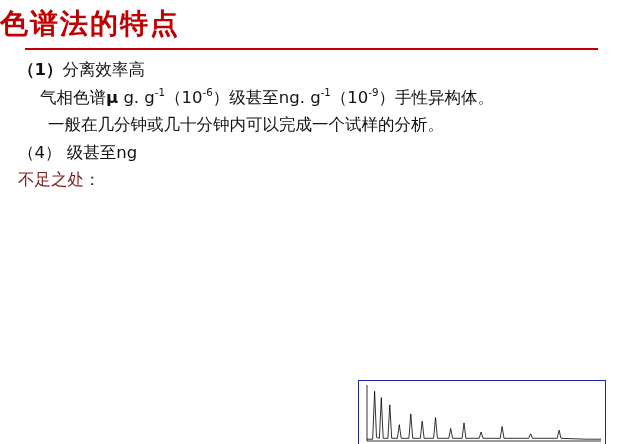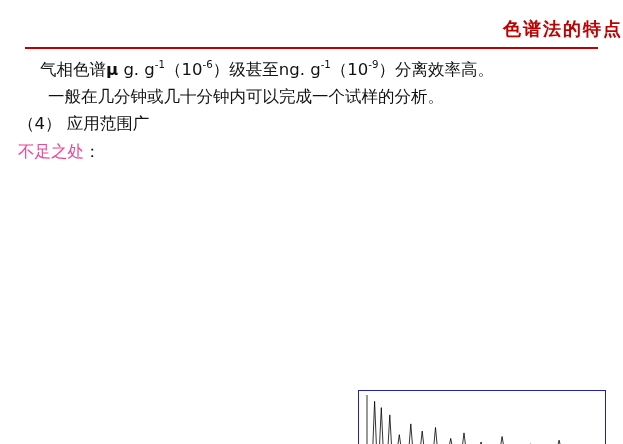--- a/index.html
+++ b/index.html
@@ -14,26 +14,26 @@
     overflow: hidden;
     position: relative;
   }
   .slide {
     position: relative;
     width: 623px;
     height: 444px;
     box-sizing: border-box;
   }
   .title {
-    text-align: right;
+    text-align: left;
     color: #c00000;
     font-weight: bold;
-    font-size: 18px;
+    font-size: 28px;
     letter-spacing: 2px;
-    margin: 19px 0 0 0;
+    margin: 9px 0 0 0;
     line-height: 1.1;
   }
   .title-rule {
     width: 92%;
     margin: 8px auto 0 auto;
     border: none;
     border-top: 2px solid #c00000;
     height: 0;
   }
   .body {
@@ -53,21 +53,21 @@
   .lvl2 {
     margin-left: 30px;
   }
   .lvl2b {
     margin-left: 22px;
   }
   .num-bold {
     font-weight: bold;
   }
   .green-label {
-    color: #ec4899;
+    color: #7f1d1d;
   }
   sup {
     font-size: 0.62em;
     vertical-align: super;
   }
   .chart-box {
     position: absolute;
     left: 358px;
     top: 371px;
     width: 248px;
@@ -84,34 +84,37 @@
 </head>
 <body>
 
 <div class="slide">
 
   <div class="title">色谱法的特点</div>
   <hr class="title-rule">
 
   <div class="body">
 
+    <div class="line lvl1">
+      <span class="num-bold">（1）</span><span>分离效率高</span>
+    </div>
 
 
 
     <div class="line lvl2b">
-      <span>气相色谱</span><span class="num-bold">μ</span><span> g. g</span><sup>-1</sup><span>（10</span><sup>-6</sup><span>）级甚至ng. g</span><sup>-1</sup><span>（10</span><sup>-9</sup><span>）分离效率高。</span>
+      <span>气相色谱</span><span class="num-bold">μ</span><span> g. g</span><sup>-1</sup><span>（10</span><sup>-6</sup><span>）级甚至ng. g</span><sup>-1</sup><span>（10</span><sup>-9</sup><span>）手性异构体。</span>
     </div>
 
 
     <div class="line lvl2">
       <span>一般在几分钟或几十分钟内可以完成一个试样的分析。</span>
     </div>
 
     <div class="line lvl1">
-      <span>（4）</span><span>  应用范围广</span>
+      <span>（4）</span><span>  级甚至ng</span>
     </div>
 
 
 
     <div class="line lvl1">
       <span class="green-label">不足之处</span><span>：</span>
     </div>
 
 
   </div>

